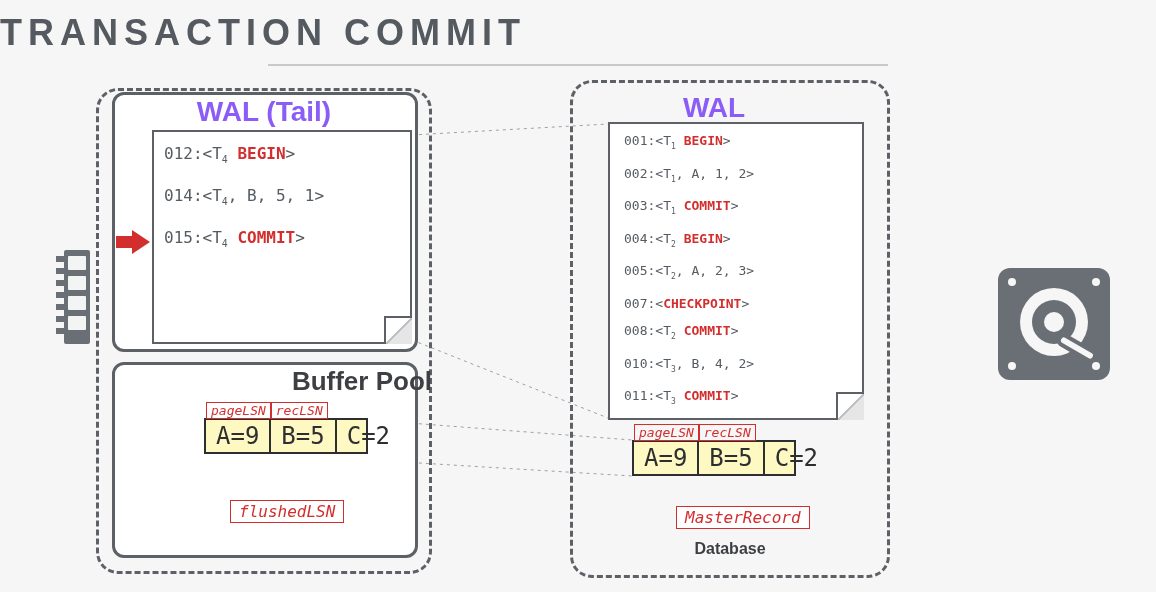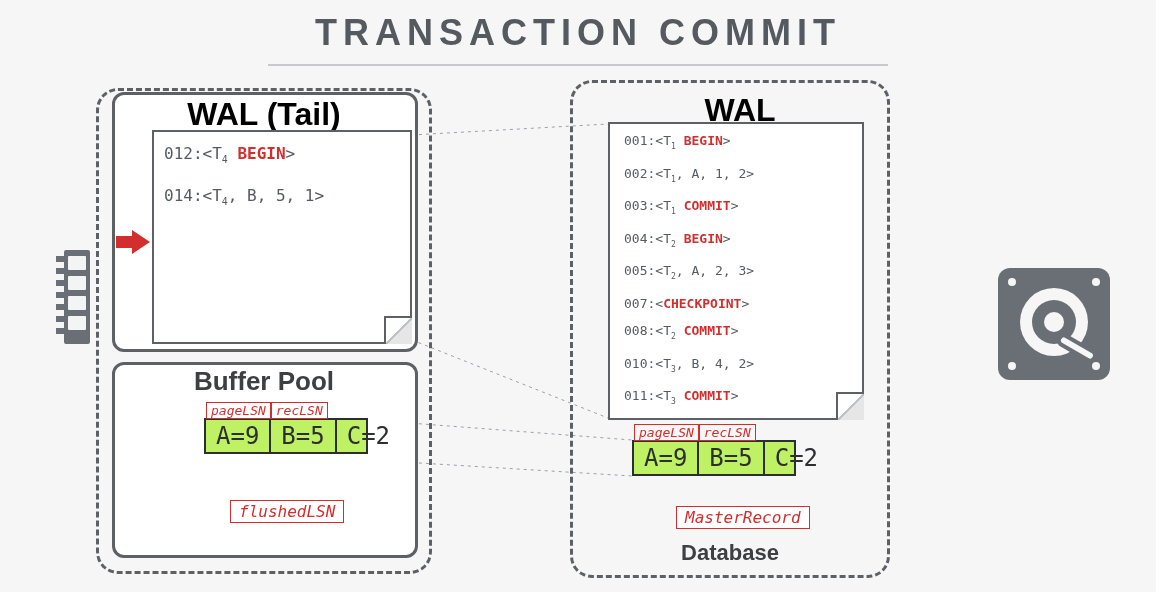--- a/index.html
+++ b/index.html
@@ -1,39 +1,39 @@
 <!DOCTYPE html>
 <html><head>
 <meta charset="utf-8">
 <style>
 *{box-sizing:border-box;margin:0;padding:0}
 body{width:1156px;height:592px;background:#f6f6f7;font-family:"Helvetica Neue",Arial,sans-serif;position:relative;overflow:hidden}
-.title{position:absolute;top:12px;left:0;width:100%;text-align:center;font-size:36px;font-weight:800;letter-spacing:6px;color:#555a60}
+.title{position:absolute;top:12px;left:0;width:100%;text-align:left;font-size:36px;font-weight:800;letter-spacing:6px;color:#555a60}
 .title-rule{position:absolute;top:64px;left:268px;width:620px;height:2px;background:#c7c9cc}
 .box{position:absolute;border:3px dashed #5d6065;border-radius:22px}
 .left-box{left:96px;top:88px;width:336px;height:486px}
 .right-box{left:570px;top:80px;width:320px;height:498px}
-.wal-title{font-size:32px;font-weight:800;color:#000000;text-align:center}
+.wal-title{font-size:28px;font-weight:800;color:#8b5cf6;text-align:center}
 .wal-title.left{position:absolute;top:96px;left:96px;width:336px}
-.wal-title.right{position:absolute;top:92px;left:580px;width:320px}
-.buffer-title{position:absolute;top:366px;left:96px;width:336px;text-align:center;font-size:26px;font-weight:800;color:#3d3f42}
-.db-title{position:absolute;top:540px;left:570px;width:320px;text-align:center;font-size:22px;font-weight:800;color:#3d3f42}
+.wal-title.right{position:absolute;top:92px;left:554px;width:320px}
+.buffer-title{position:absolute;top:366px;left:96px;width:336px;text-align:right;font-size:26px;font-weight:800;color:#3d3f42}
+.db-title{position:absolute;top:540px;left:570px;width:320px;text-align:center;font-size:16px;font-weight:800;color:#3d3f42}
 .panel{position:absolute;background:#fff;border:3px solid #5d6065;border-radius:12px}
 .wal-tail-panel{left:112px;top:92px;width:306px;height:260px}
 .bp-panel{left:112px;top:362px;width:306px;height:196px}
 .wal-page{position:absolute;background:#fff;border:2px solid #5d6065}
 .wal-tail-page{left:152px;top:130px;width:260px;height:214px}
 .wal-disk-page{left:608px;top:122px;width:256px;height:298px}
 .fold{position:absolute;right:-2px;bottom:-2px;width:28px;height:28px;background:linear-gradient(135deg,#fff 0 48%,#bfc2c4 48% 52%,#e6e6e6 52% 100%);border-left:2px solid #5d6065;border-top:2px solid #5d6065}
 .mono{font-family:ui-monospace,Menlo,Consolas,monospace;white-space:nowrap}
 .wal-tail-page .mono{font-size:16px;line-height:28px;padding:8px 24px 0 10px;color:#555b60}
 .wal-disk-page .mono{font-size:13px;line-height:21px;padding:6px 6px 0 14px;color:#555b60}
 .red{color:#d22e2e;font-weight:700}
 .sub{font-size:.62em;vertical-align:sub}
-.lsn-box{position:absolute;border:2px solid #2d2e30;background:#bef264;display:flex}
+.lsn-box{position:absolute;border:2px solid #2d2e30;background:#fef9c3;display:flex}
 .lsn-box .hdr{display:flex;position:absolute;top:-18px;left:0;font-family:ui-monospace,Menlo,Consolas,monospace;color:#d22e2e;font-style:italic;font-size:13px}
 .lsn-box .hdr span{border:1px solid #d22e2e;padding:0 4px}
 .cell{border-right:2px solid #2d2e30;padding:2px 10px;font-family:ui-monospace,Menlo,Consolas,monospace;font-size:24px;color:#2d2e30}
 .cell:last-child{border-right:none}
 .bp-lsn{left:204px;top:418px;width:164px}
 .db-lsn{left:632px;top:440px;width:164px}
 .tag{position:absolute;border:1px solid #d22e2e;color:#d22e2e;font-style:italic;font-family:ui-monospace,Menlo,Consolas,monospace;font-size:16px;padding:1px 8px;background:#fff}
 .flushed{left:230px;top:500px}
 .master{left:676px;top:506px}
 .arrow{position:absolute;left:116px;top:230px;width:34px;height:24px}
@@ -67,20 +67,21 @@
 
 <div class="box left-box"></div>
 <div class="box right-box"></div>
 
 <div class="panel wal-tail-panel"></div>
 <div class="wal-title left">WAL (Tail)</div>
 
 <div class="wal-page wal-tail-page">
   <div class="mono"><span>012</span>:&lt;<span>T</span><span class="sub">4</span> <span class="red">BEGIN</span>&gt;</div>
   <div class="mono"><span>014</span>:&lt;<span>T</span><span class="sub">4</span><span>, B, 5, 1&gt;</span></div>
+  <div class="mono"><span>015</span>:&lt;<span>T</span><span class="sub">4</span> <span class="red">COMMIT</span>&gt;</div>
   <div class="fold"></div>
 </div>
 
 <div class="arrow">
     <div class="shaft"></div>
     <div class="head"></div>
   </div>
 
 <div class="panel bp-panel"></div>
 <div class="buffer-title">Buffer Pool</div>

